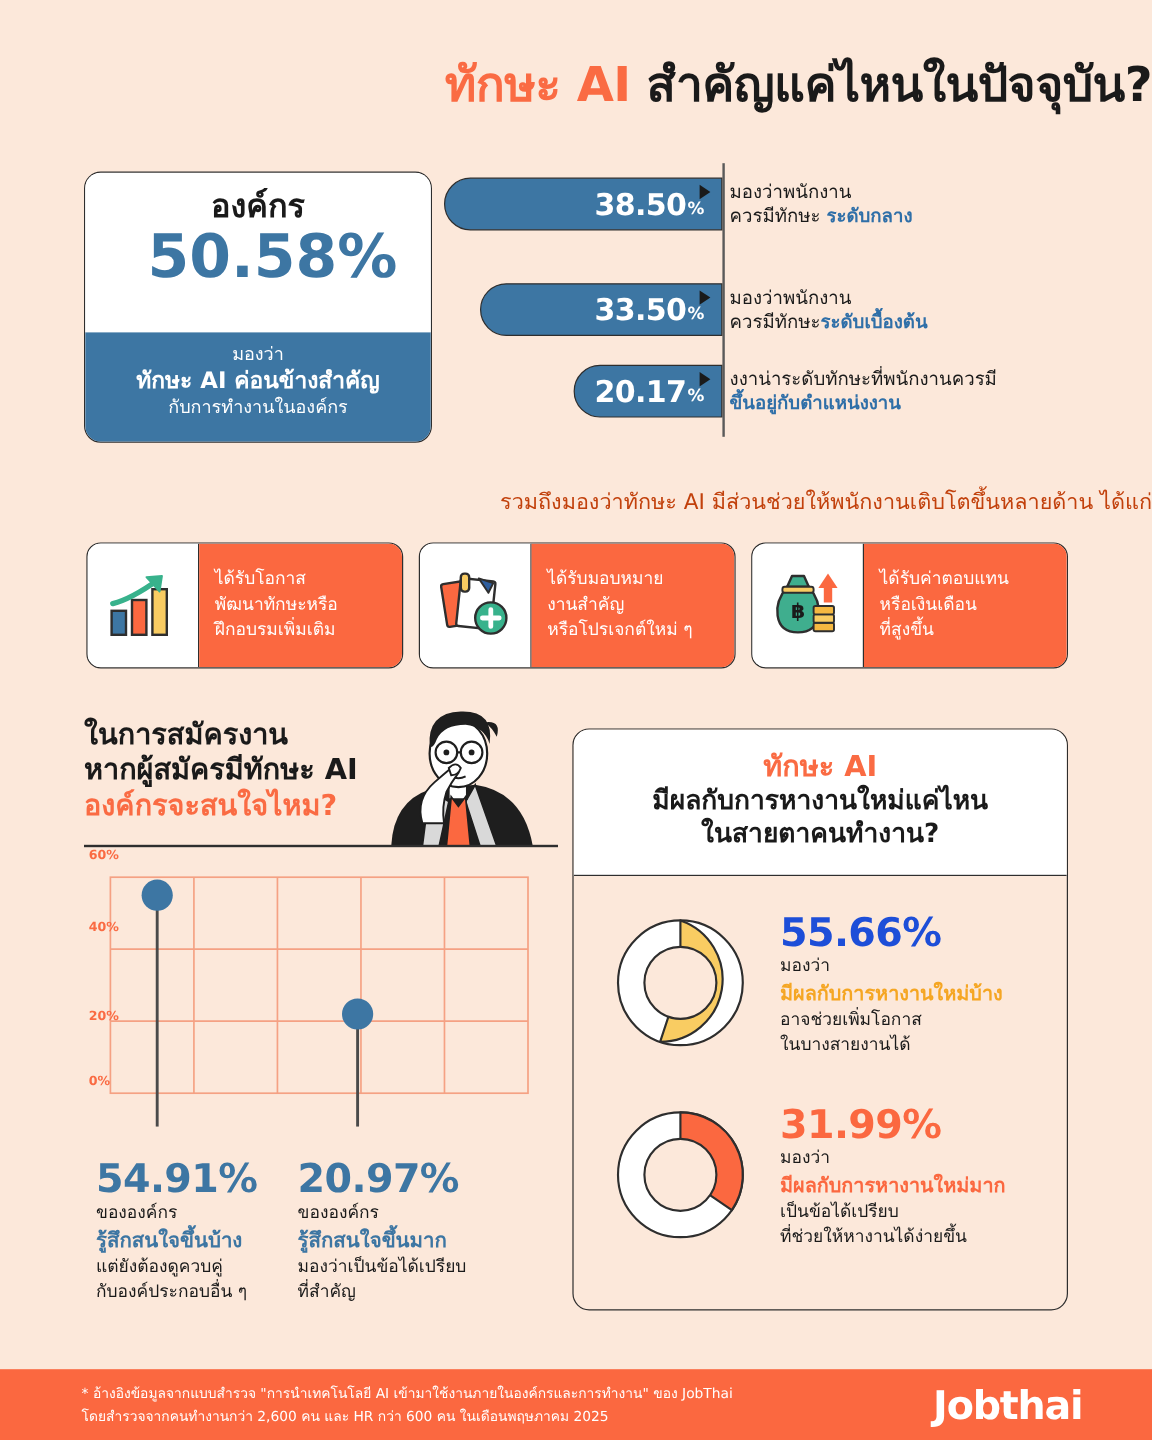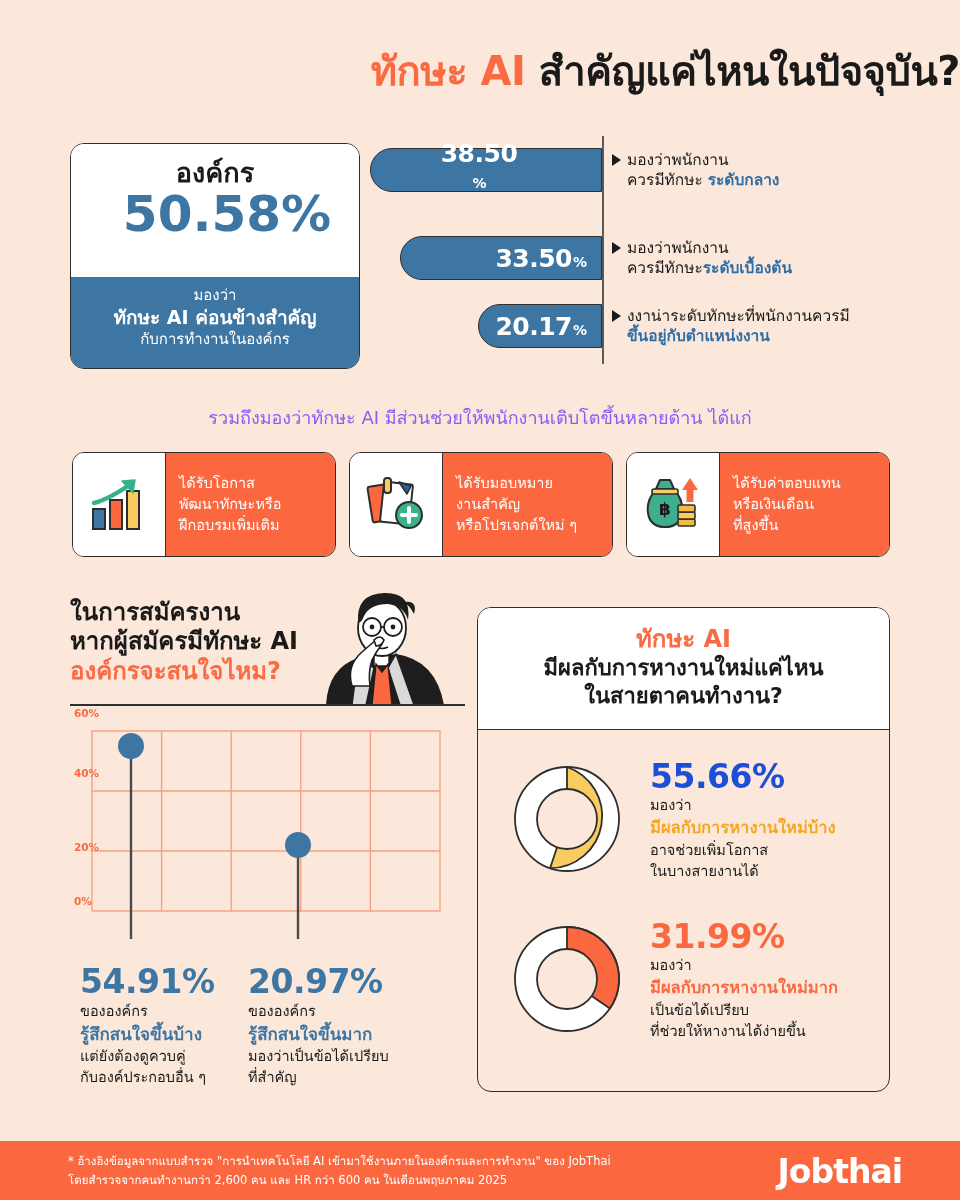--- a/index.html
+++ b/index.html
@@ -46,34 +46,34 @@
   .bar {
     position: absolute; right: 0; top: 0; height: 44px;
     background: #3D76A3; border: 1.6px solid #2E2E2E;
     border-top-left-radius: 22px; border-bottom-left-radius: 22px;
     display: flex; align-items: center; justify-content: flex-end;
     padding-right: 14px; color: #FFFFFF;
   }
   .bar-val { font-size: 25px; font-weight: 700; letter-spacing: -0.5px; }
   .bar-pctsign { font-size: 14px; font-weight: 700; margin-left: 1px; margin-top: 7px; }
   .bar-desc {
-    position: absolute; left: 612px; display: flex; gap: 6px;
+    position: absolute; left: 583px; display: flex; gap: 16px;
     font-size: 15.5px; line-height: 1.32; color: #1A1A1A;
   }
   .tri {
     width: 0; height: 0; margin-top: 4px; flex: none;
     border-left: 9px solid #1A1A1A;
     border-top: 6px solid transparent; border-bottom: 6px solid transparent;
   }
   .blue-b { color: #2F6FA8; font-weight: 700; }
 
   
   .lead {
-    position: absolute; top: 403px; left: 0; width: 960px; text-align: center;
-    font-size: 18px; color: #8b5cf6;
+    position: absolute; top: 403px; left: 0; width: 960px; text-align: right;
+    font-size: 18px; color: #c2410c;
   }
 
   
   .benefits { position: absolute; top: 452px; left: 72px; width: 818px; display: flex; gap: 13px; }
   .bcard {
     flex: 1; height: 105px; display: flex; border-radius: 12px; overflow: hidden;
     border: 1.6px solid #2E2E2E; background: #FFFFFF;
   }
   .bcard-ico {
     width: 93px; background: #FFFFFF; display: flex; align-items: center;
@@ -149,21 +149,21 @@
     <div class="hero-bottom">
       <div class="hero-b1">มองว่า</div>
       <div class="hero-b2">ทักษะ AI ค่อนข้างสำคัญ</div>
       <div class="hero-b3">กับการทำงานในองค์กร</div>
     </div>
   </div>
 
   <div class="divider-v"></div>
 
   <div class="bar-row" style="left:370px; top:148px; width:232px;">
-    <div class="bar" style="width:232px;flex-direction:column;">
+    <div class="bar" style="width:232px;">
       <span class="bar-val">38.50</span>
       <span class="bar-pctsign">%</span>
     </div>
   </div>
   <div class="bar-desc" style="top:150px;">
     <span class="tri"></span>
     <span>
       <span>มองว่าพนักงาน</span><br>
       <span>ควรมีทักษะ </span><span class="blue-b">ระดับกลาง</span>
     </span>

